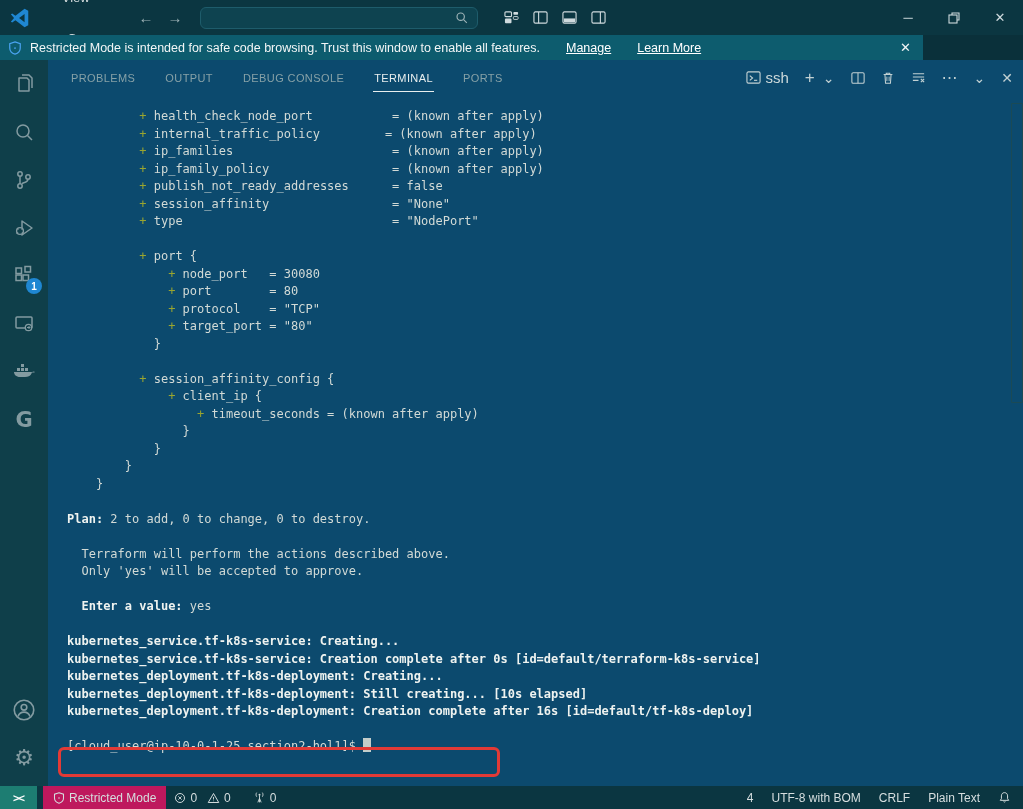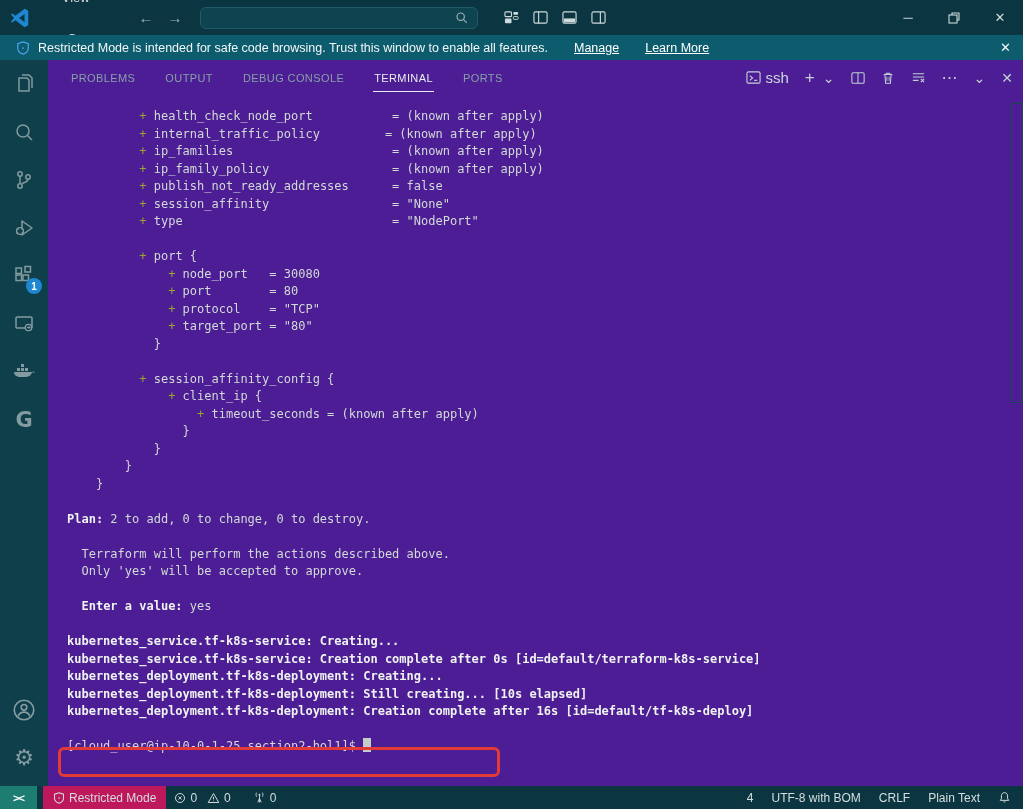--- a/index.html
+++ b/index.html
@@ -16,41 +16,41 @@
   .cmd-center { margin-left:18px; width:278px; height:22px; background:#0e4350;
     border:1px solid #1e5c6b; border-radius:6px; display:flex; align-items:center;
     justify-content:flex-end; padding:0 8px; }
   .layout-icons { display:flex; gap:14px; margin-left:26px; }
   .layout-icons svg { display:block; }
   .win-controls { margin-left:auto; display:flex; }
   .win-btn { width:46px; height:35px; display:flex; align-items:center; justify-content:center;
     color:#cfdadd; font-size:13px; }
 
   
-  .banner { position:absolute; left:0; top:35px; width:1023px; height:25px; background:#0d5c6e;
-    display:flex; align-items:center; color:#f2f6f6; font-size:12.5px; padding-left:16px; }
+  .banner { position:absolute; left:0; top:35px; width:923px; height:25px; background:#0d5c6e;
+    display:flex; align-items:center; color:#f2f6f6; font-size:12.5px; padding-left:8px; }
   .banner .shield { margin-right:8px; display:flex; }
   .banner a { color:#ffffff; text-decoration:underline; margin-left:26px; cursor:pointer; }
   .banner-close { margin-left:auto; margin-right:12px; font-size:13px; color:#f2f6f6; cursor:pointer; }
 
   
   .workbench { position:absolute; left:0; top:60px; width:1023px; height:726px; display:flex; }
   .activitybar { width:48px; background:#0f3f4a; display:flex; flex-direction:column; align-items:center; }
   .act-icon { width:48px; height:48px; display:flex; align-items:center; justify-content:center;
     position:relative; color:#839ba1; }
   .act-icon svg { display:block; }
   .badge { position:absolute; right:6px; bottom:6px; min-width:16px; height:16px; border-radius:8px;
     background:#1f87d2; color:#fff; font-size:10px; display:flex; align-items:center;
     justify-content:center; padding:0 3px; font-weight:bold; }
   .act-spacer { flex:1; }
   .g-letter { font-size:21px; font-weight:bold; color:#839ba1; font-family:"DejaVu Sans", sans-serif; }
   .gear-glyph { font-size:22px; color:#839ba1; }
 
   
-  .panel { flex:1; display:flex; flex-direction:column; background:#4c1d95; min-width:0; }
+  .panel { flex:1; display:flex; flex-direction:column; background:#0c4a6e; min-width:0; }
   .panel-header { height:35px; display:flex; align-items:center; padding:0 10px 0 22px; }
   .panel-tab { font-size:11px; letter-spacing:0.4px; color:#87a1a7; margin-right:28px;
     padding:9px 1px 7px; cursor:pointer; }
   .panel-tab.active { color:#e9eeee; border-bottom:1px solid #e9eeee; }
   .panel-actions { margin-left:auto; display:flex; align-items:center; gap:16px; color:#a9bcc0; }
   .panel-actions .term-label { display:flex; align-items:center; gap:5px; font-size:15px; color:#cdd9da; }
   .pa-btn { display:flex; align-items:center; justify-content:center; cursor:pointer;
     color:#c2d1d3; font-size:14px; }
 
   

